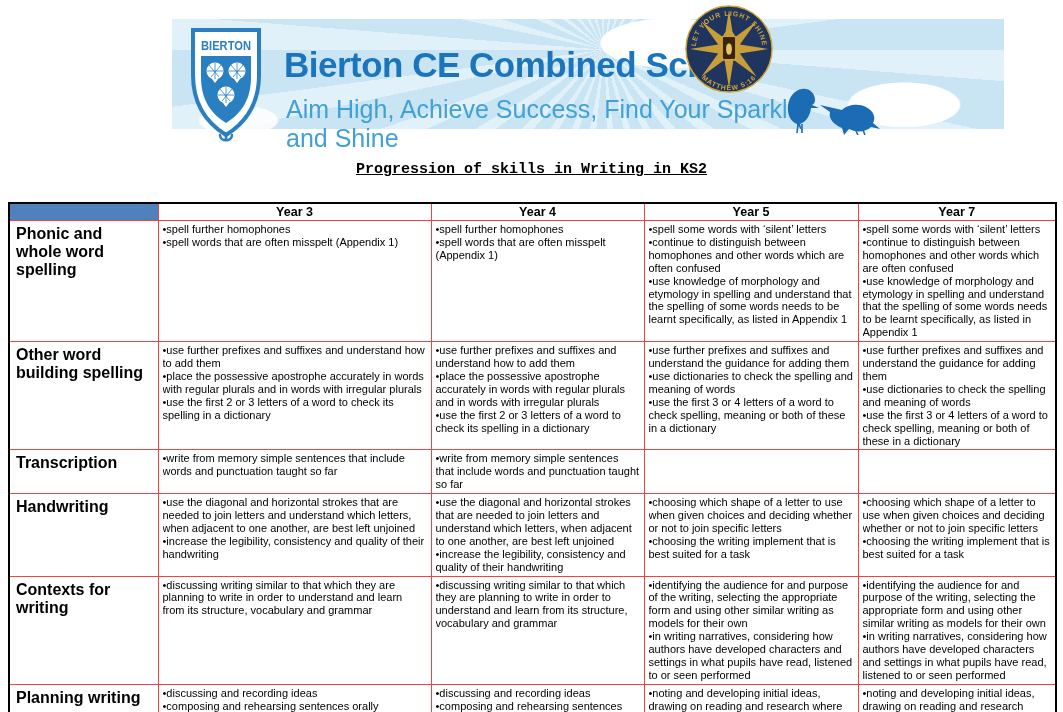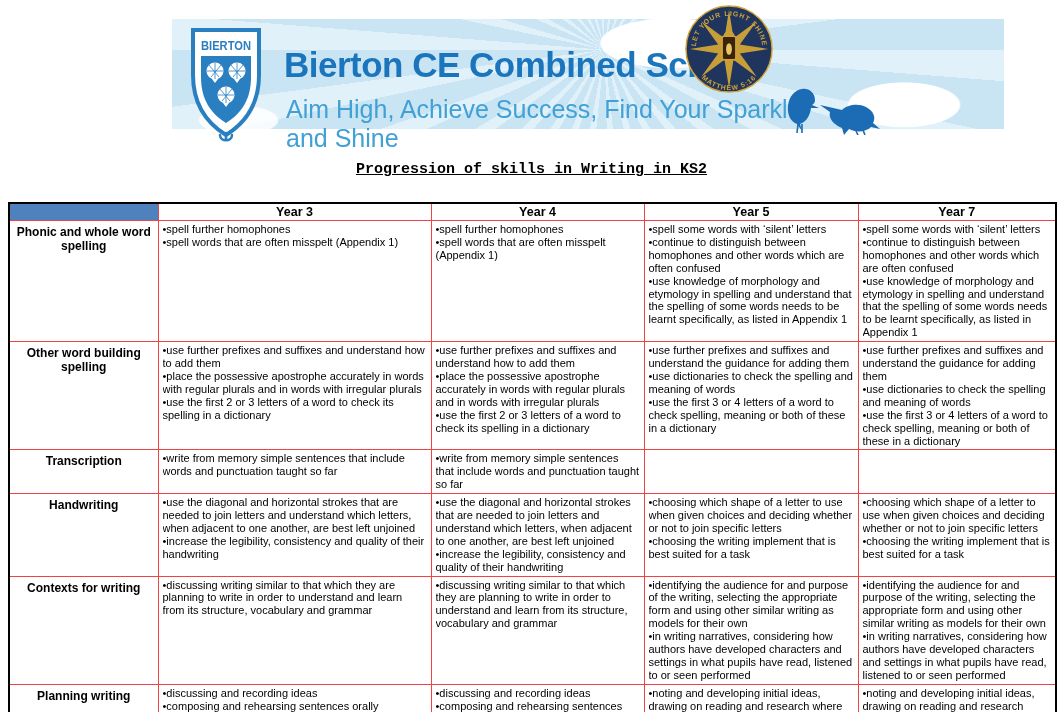--- a/index.html
+++ b/index.html
@@ -45,21 +45,21 @@
         border:2px solid #000;}
   col.c0{width:149px;} col.c1{width:273px;} col.c2{width:213px;}
   col.c3{width:214px;} col.c4{width:198px;}
   th,td{border:1px solid #ef4444;vertical-align:top;margin-top:13px;}
   thead th{
     height:13px;font-size:12.5px;font-weight:bold;text-align:center;
     padding:1px 0;background:#fff;
   }
   thead th.corner{background:var(--corner,#4f81bd);}
   th.rowlabel{
-    font-size:12px;font-weight:bold;text-align:center;
+    font-size:16px;font-weight:bold;text-align:left;
     padding:4px 6px 0 6px;background:#fff;
   }
   td{font-size:11px;line-height:12.9px;padding:2px 4px 2px 4px;}
   .cb{overflow:hidden;}
   .bullet{position:relative;padding-left:0;}
   .bullet::before{content:"\2022 ";}
   tr.r0 td,tr.r0 th{height:111px;}
   tr.r1 td,tr.r1 th{height:99px;}
   tr.r2 td,tr.r2 th{height:20px;}
   tr.r3 td,tr.r3 th{height:71px;}

